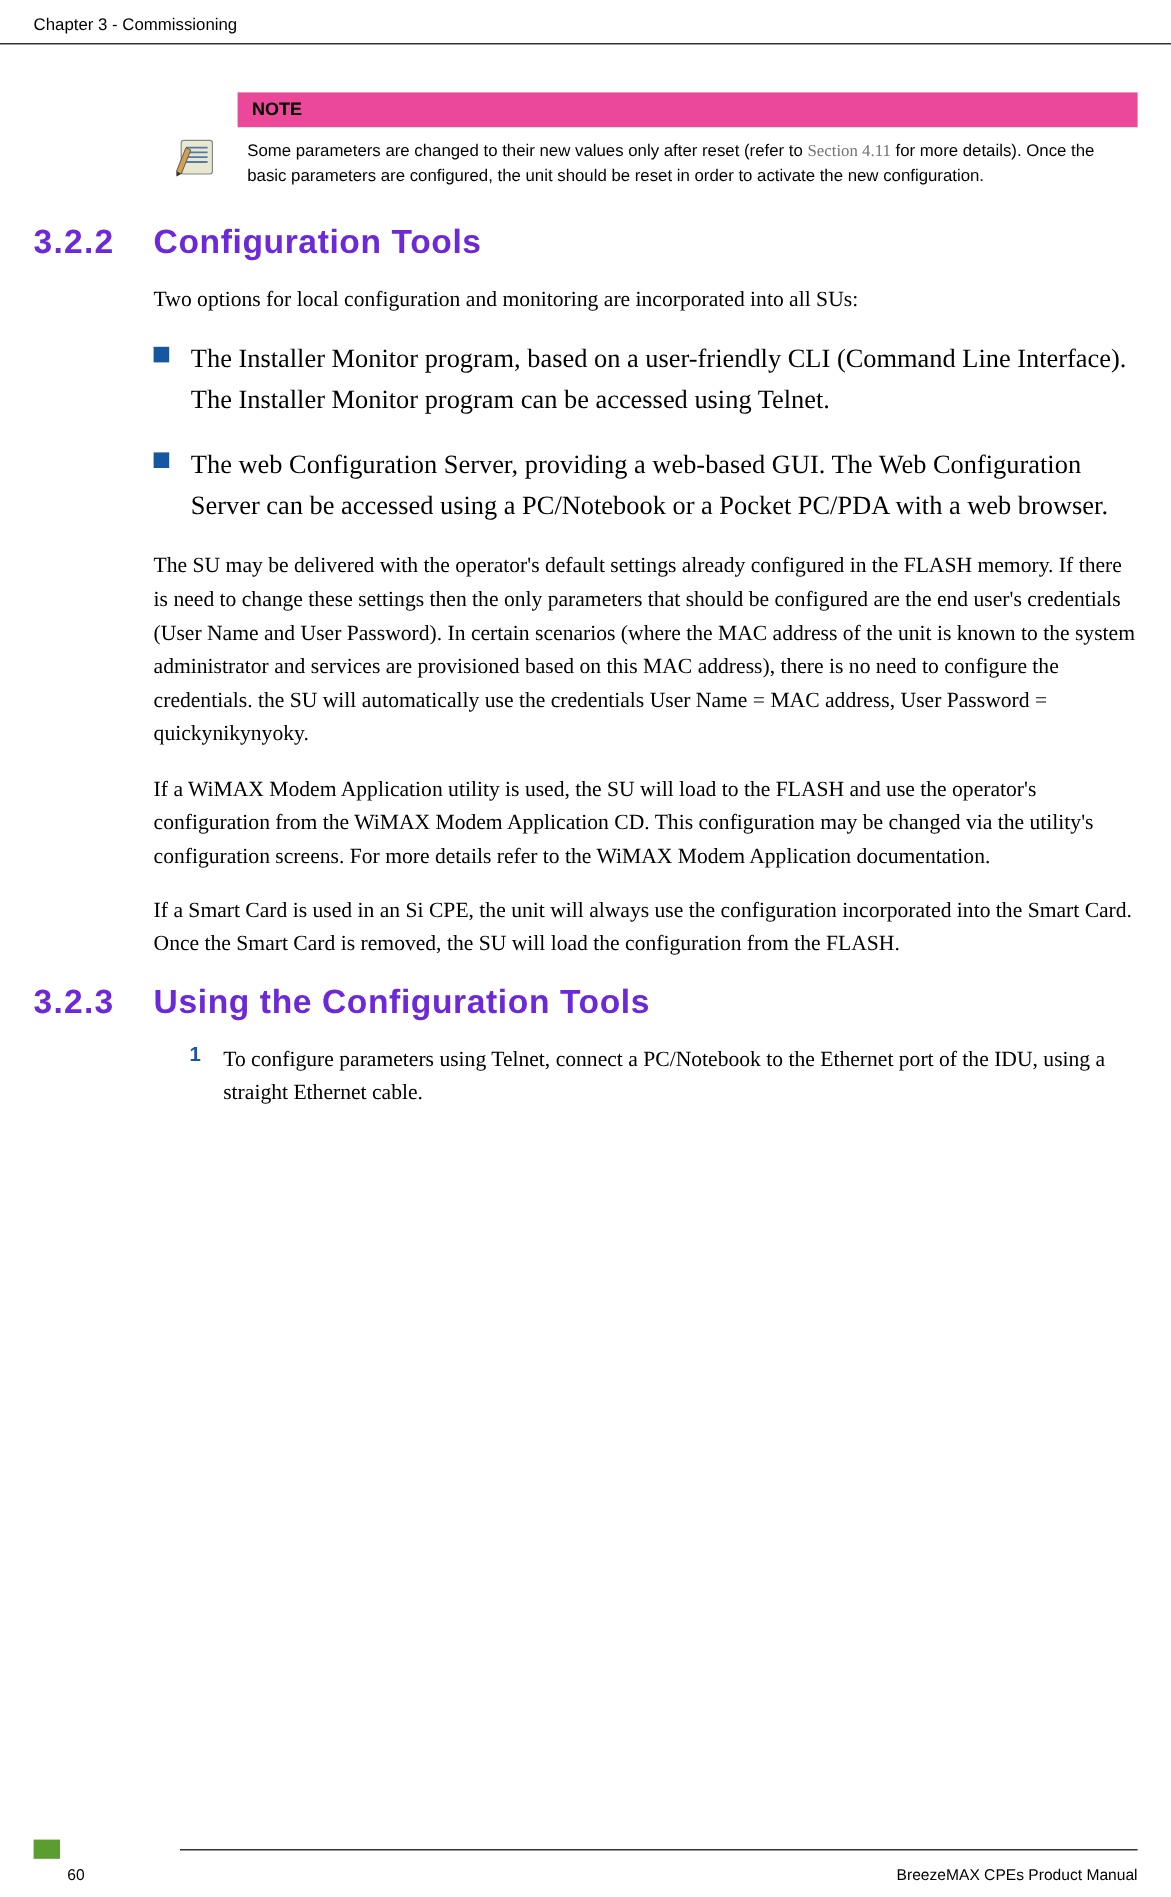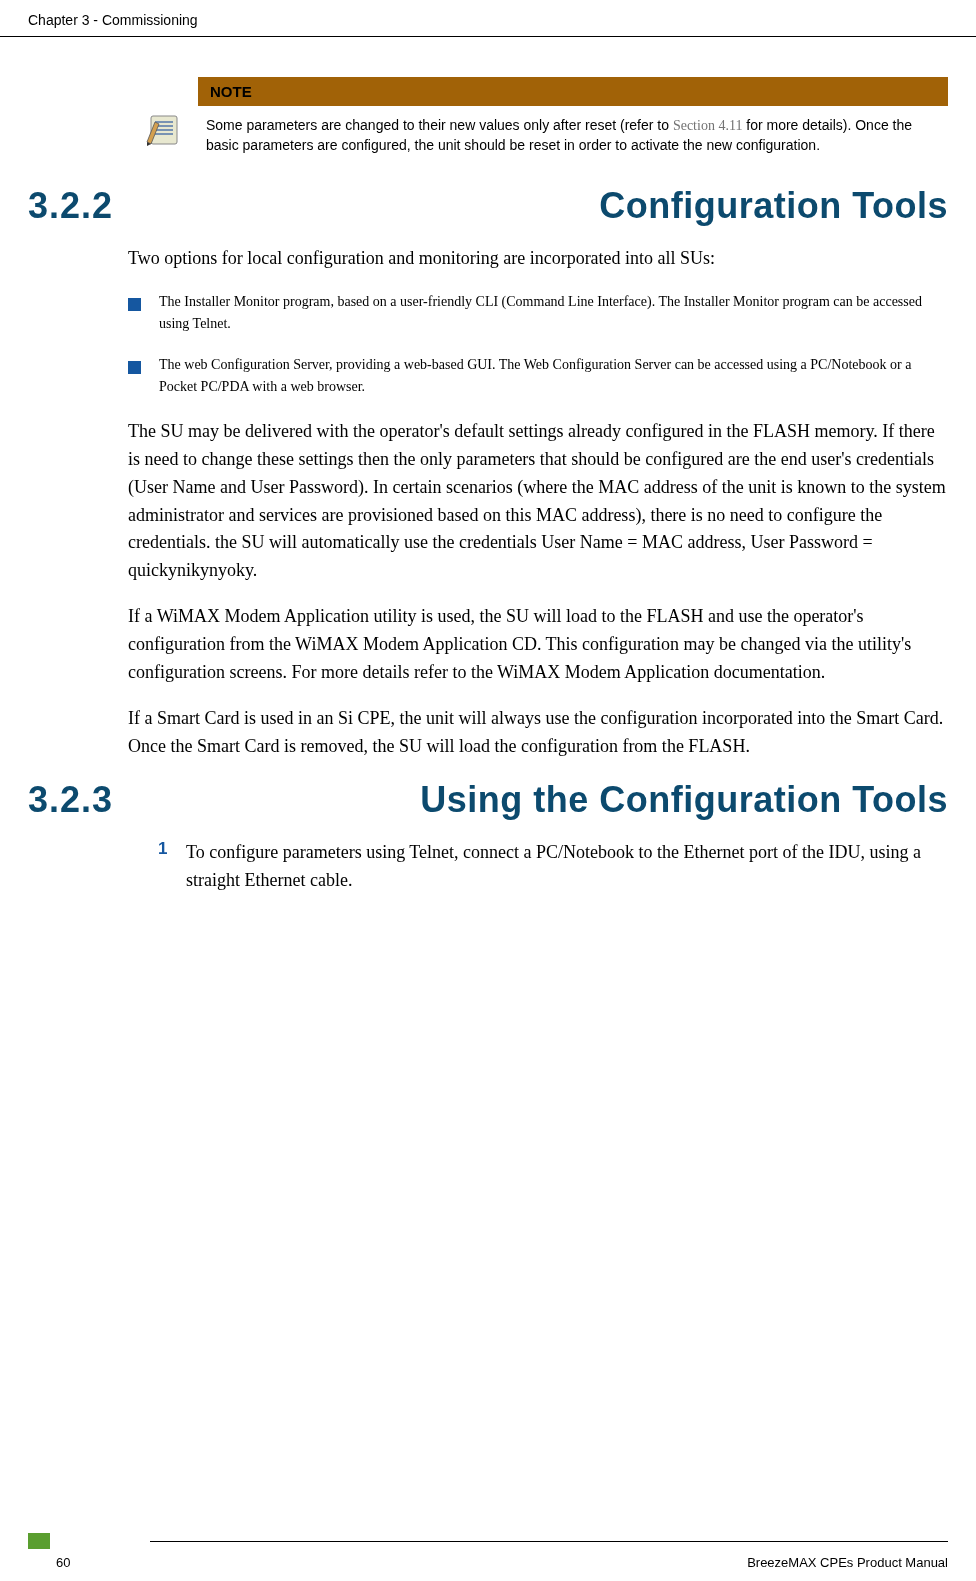--- a/index.html
+++ b/index.html
@@ -37,44 +37,43 @@
       padding-top: 28px;
     }
     .note-icon {
       width: 36px;
       height: 36px;
     }
     .note-content {
       flex: 1;
     }
     .note-header {
-      background: #a16207;
+      background: #ec4899;
       font-family: Arial, Helvetica, sans-serif;
       font-weight: bold;
       font-size: 15px;
       padding: 6px 12px;
     }
     .note-body {
       font-family: Arial, Helvetica, sans-serif;
       font-size: 14px;
       padding: 10px 8px 0 8px;
       line-height: 1.4;
     }
     .section-ref {
       color: #737373;
       font-family: Georgia, serif;
     }
     .section-heading {
       font-family: Arial, Helvetica, sans-serif;
-      color: #0c4a6e;
-      font-weight: bold;
-      font-size: 36px;
+      color: #6d28d9;
+      font-weight: bold;
+      font-size: 28px;
       margin-bottom: 18px;
       display: flex;
-      justify-content: space-between;
     }
     .section-number {
       width: 100px;
       letter-spacing: 1px;
     }
     .section-title {
       letter-spacing: 0.5px;
     }
     .body-text {
       margin-left: 100px;
@@ -103,21 +102,21 @@
       top: 3px;
       left: 3px;
       width: 7px;
       height: 7px;
       background: white;
     }
     .bullet-marker-filled::after {
       display: none;
     }
     .bullet-text {
-      font-size: 14px;
+      font-size: 22px;
       line-height: 1.55;
     }
     .arrow-row {
       margin-left: 100px;
       display: flex;
       align-items: center;
       margin-bottom: 30px;
       margin-top: 10px;
     }
     .arrow-icon {

